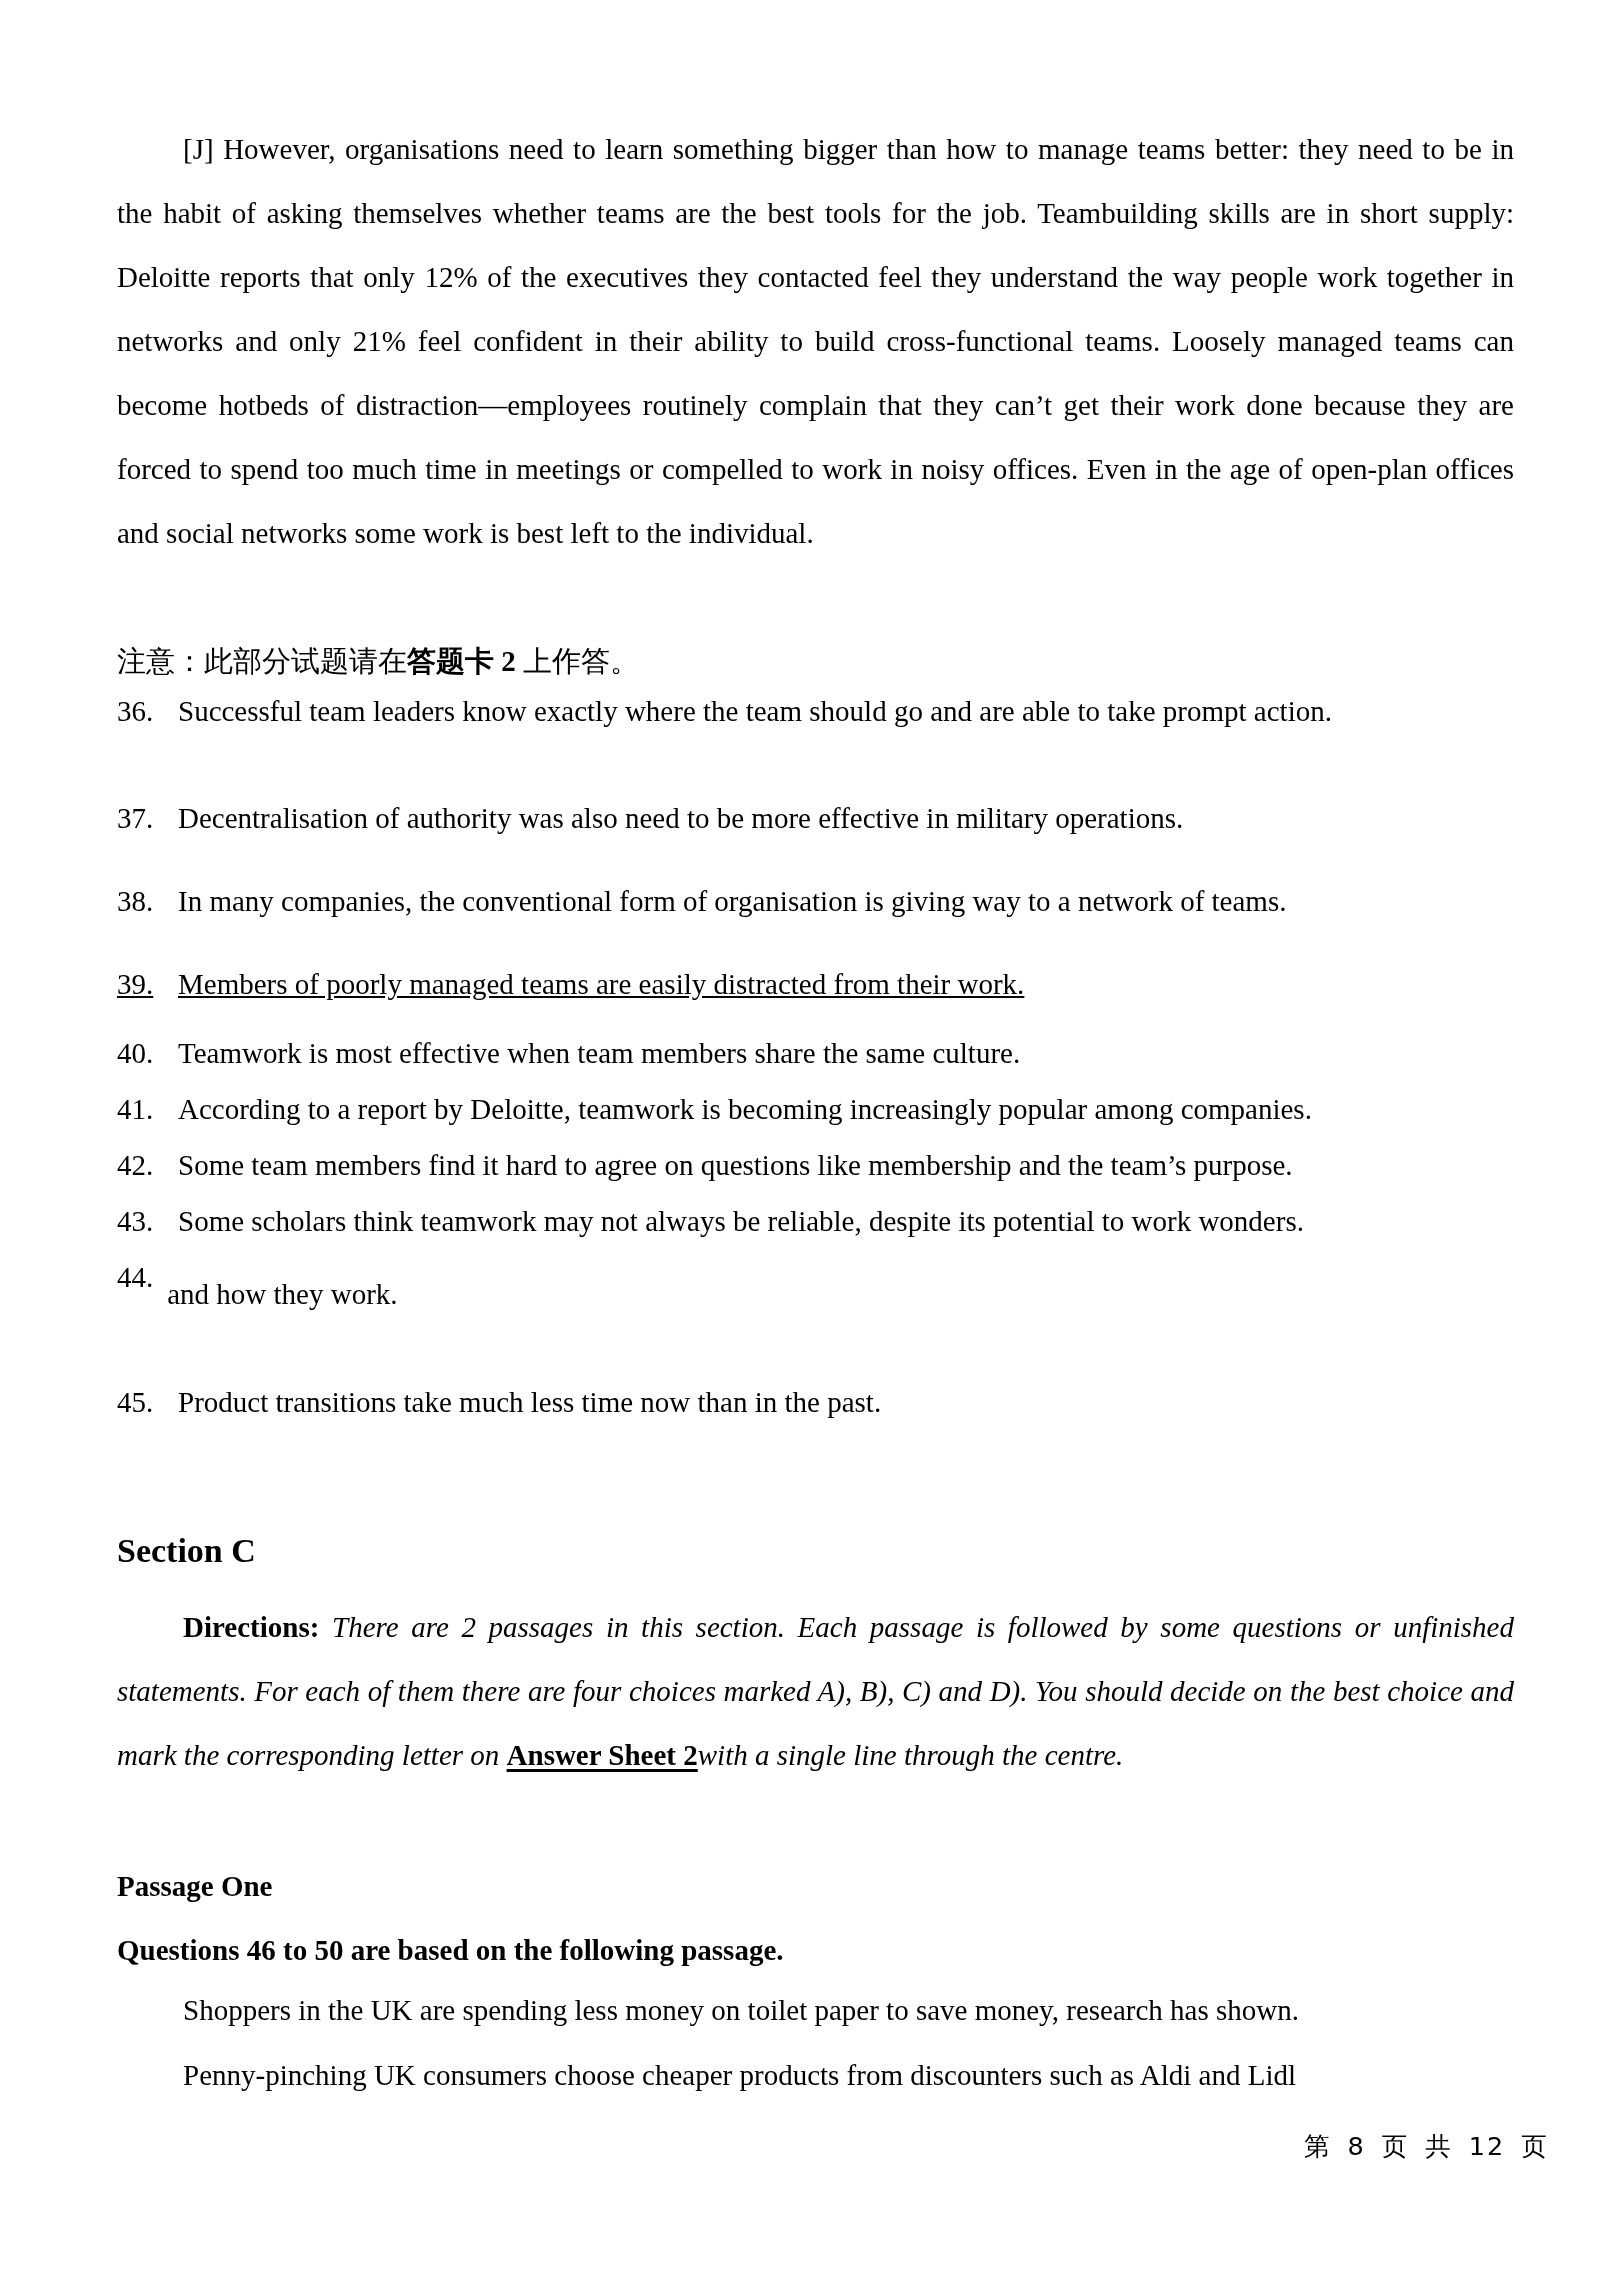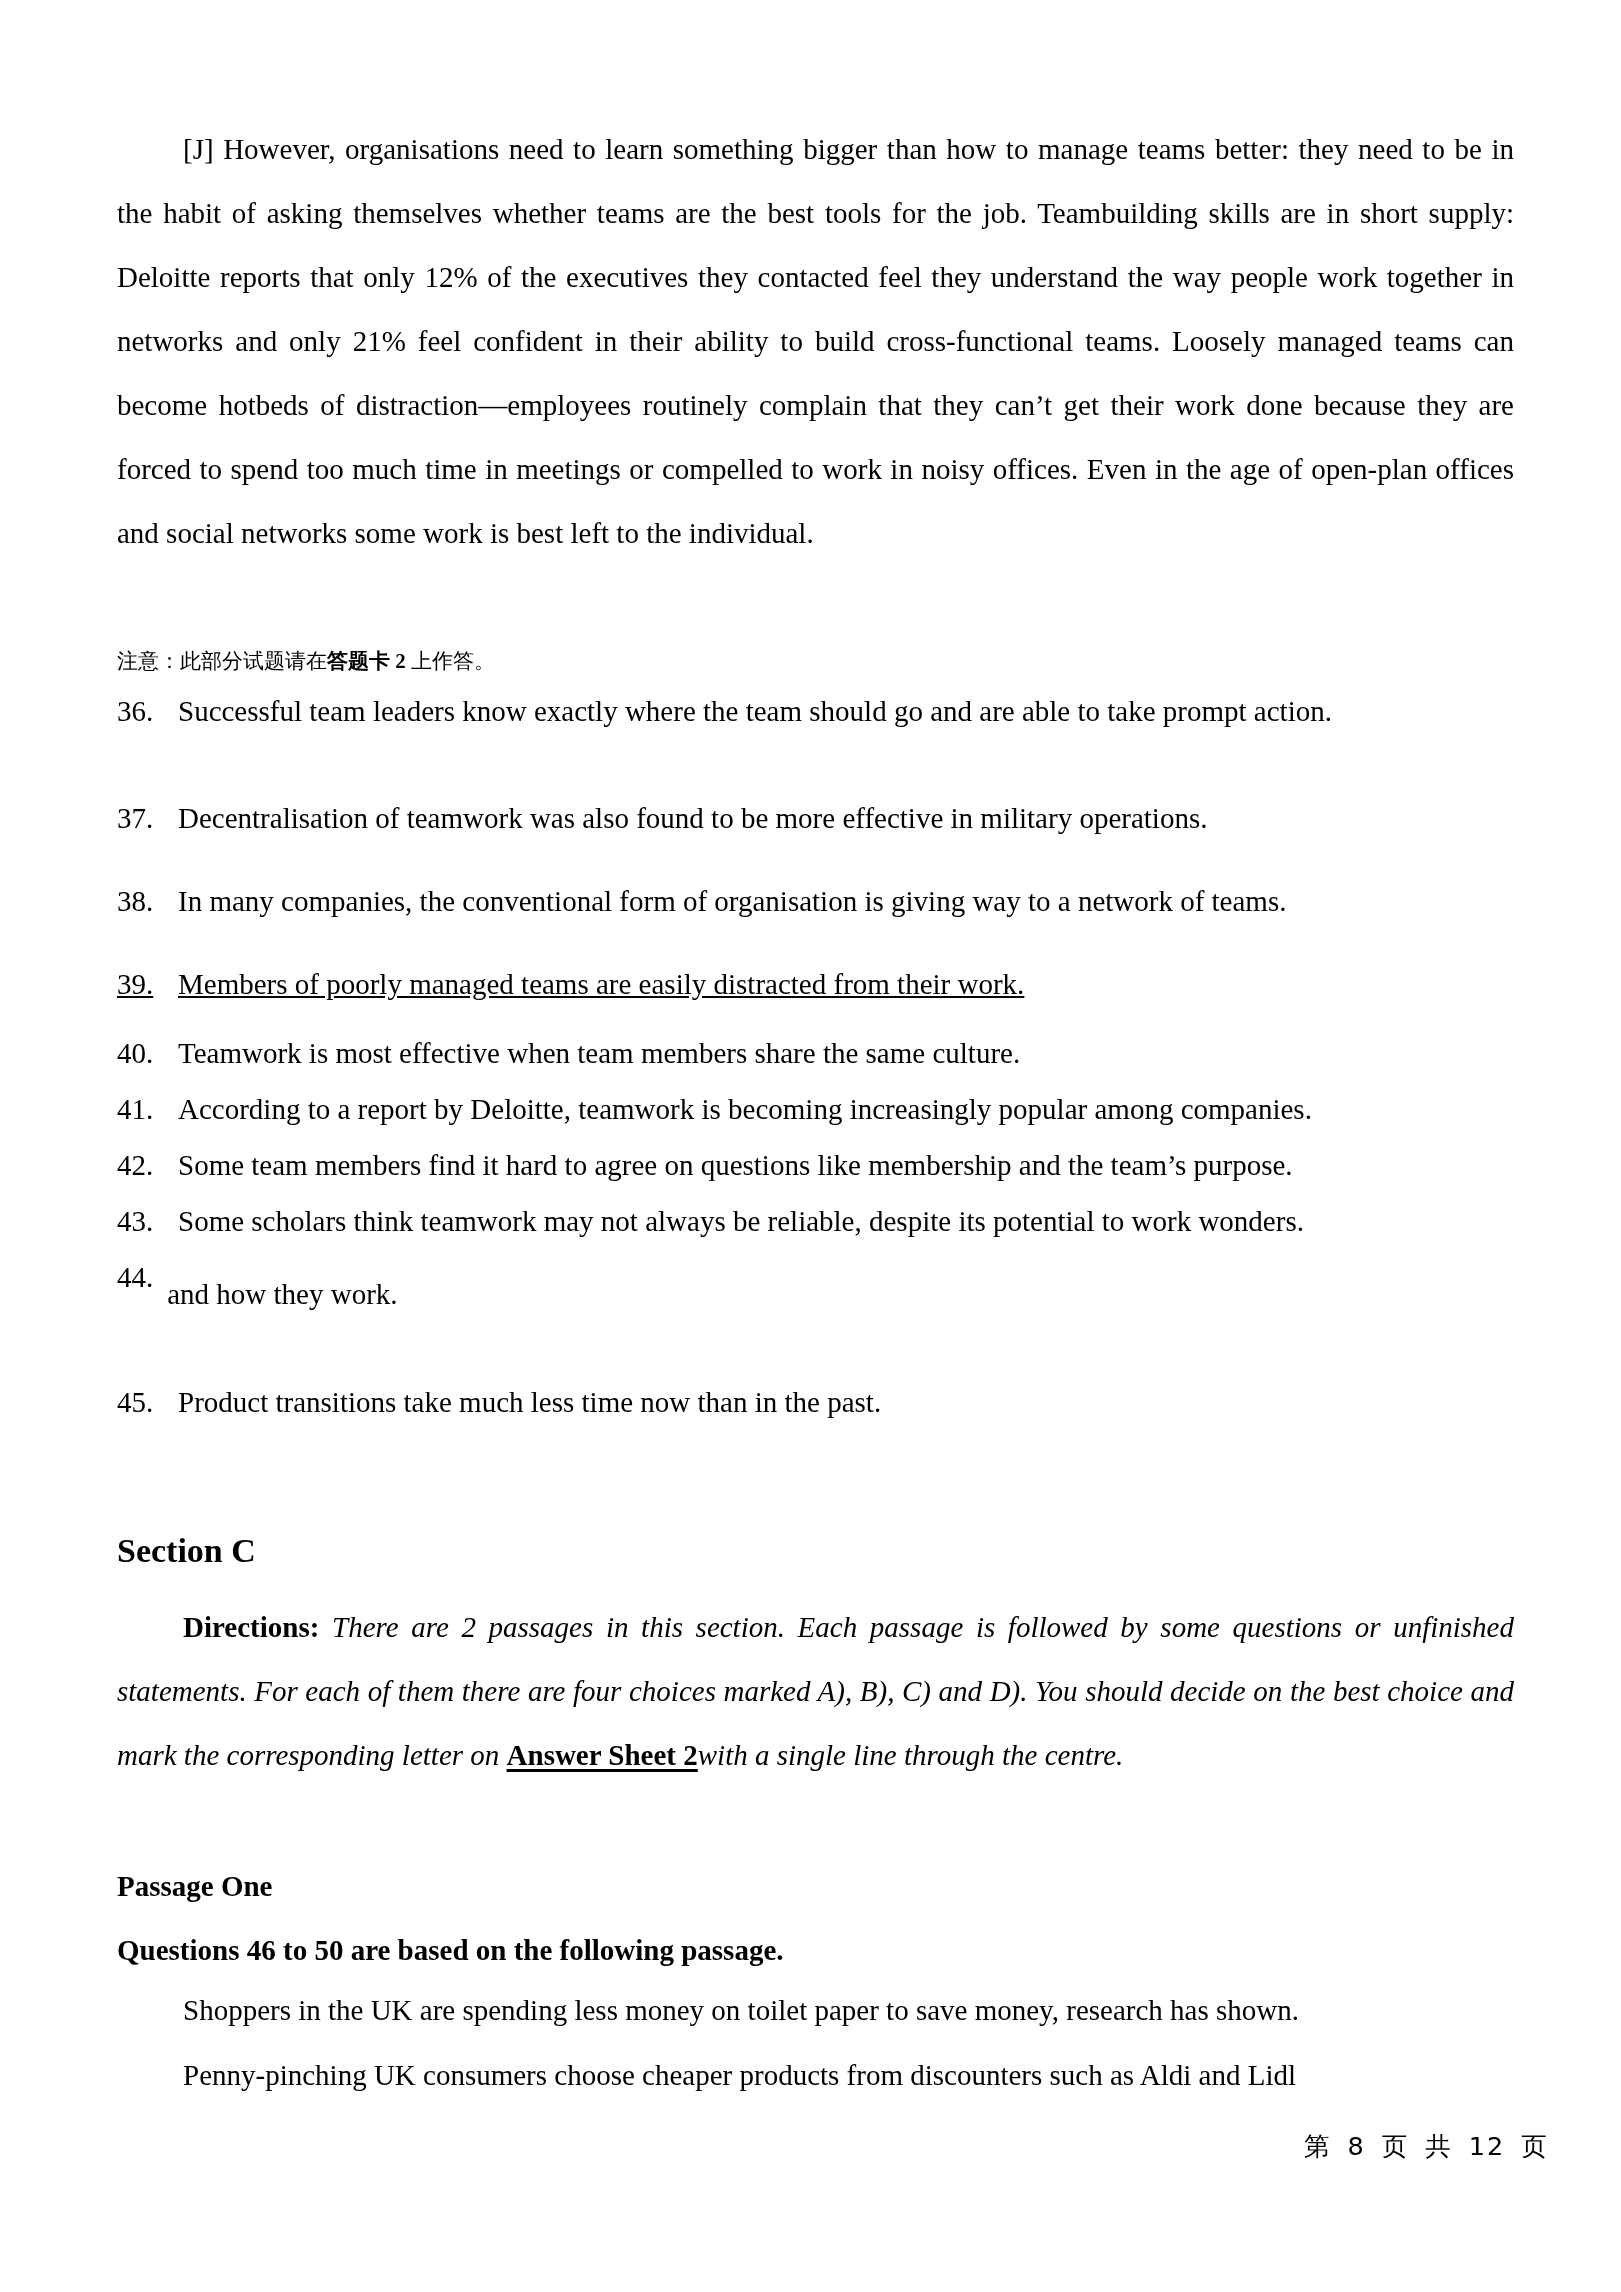--- a/index.html
+++ b/index.html
@@ -2,21 +2,21 @@
 <html><head>
 <meta charset="utf-8">
 <style>
   html, body { margin: 0; padding: 0; background: #ffffff; }
   body { width: 1621px; height: 2293px; position: relative; overflow: hidden;
          font-family: "Liberation Serif", "DejaVu Serif", serif; color: #000; }
   .page { position: absolute; left: 117px; top: 0; width: 1397px; }
   .para { font-size: 29px; line-height: 64px; text-align: justify; text-align-last: left; margin: 0; }
   .indent { text-indent: 66px; }
   .abs { position: absolute; left: 0; width: 1397px; }
-  .note { font-size: 21px; line-height: 39px; }
+  .note { font-size: 29px; line-height: 39px; }
   .note b { font-weight: bold; }
   .q { font-size: 29px; line-height: 39px; display: flex; }
   .q .num { width: 61px; flex: none; }
   .q .txt { flex: 1; }
   .q .cont { display: block; margin-left: -10.8px; margin-top: 16.7px; }
   .h2 { font-size: 34px; font-weight: bold; line-height: 43px; }
   .dir i { font-style: italic; }
   .dir b.ans { font-weight: bold; text-decoration: underline; text-decoration-thickness: 2.9px; text-underline-offset: 3.9px; }
   .bold-line { font-size: 29px; font-weight: bold; line-height: 39px; }
   .footer { position: absolute; left: 1304px; top: 2129px; font-size: 25.5px;
@@ -32,21 +32,21 @@
   <div class="note abs" style="top:642px;">
     <span>注意：此部分试题请在</span><b>答题卡 2</b><span> 上作答。</span>
   </div>
 
   <div class="q abs" style="top:692px;">
     <span class="num">36.</span>
     <span class="txt">Successful team leaders know exactly where the team should go and are able to take prompt action.</span>
   </div>
   <div class="q abs" style="top:799px;">
     <span class="num">37.</span>
-    <span class="txt">Decentralisation of teamwork was also found to be more effective in military operations.</span>
+    <span class="txt">Decentralisation of authority was also need to be more effective in military operations.</span>
   </div>
   <div class="q abs" style="top:882px;">
     <span class="num">38.</span>
     <span class="txt">In many companies, the conventional form of organisation is giving way to a network of teams.</span>
   </div>
   <div class="q abs" style="top:965px;text-decoration:underline;">
     <span class="num">39.</span>
     <span class="txt">Members of poorly managed teams are easily distracted from their work.</span>
   </div>
   <div class="q abs" style="top:1034px;">

